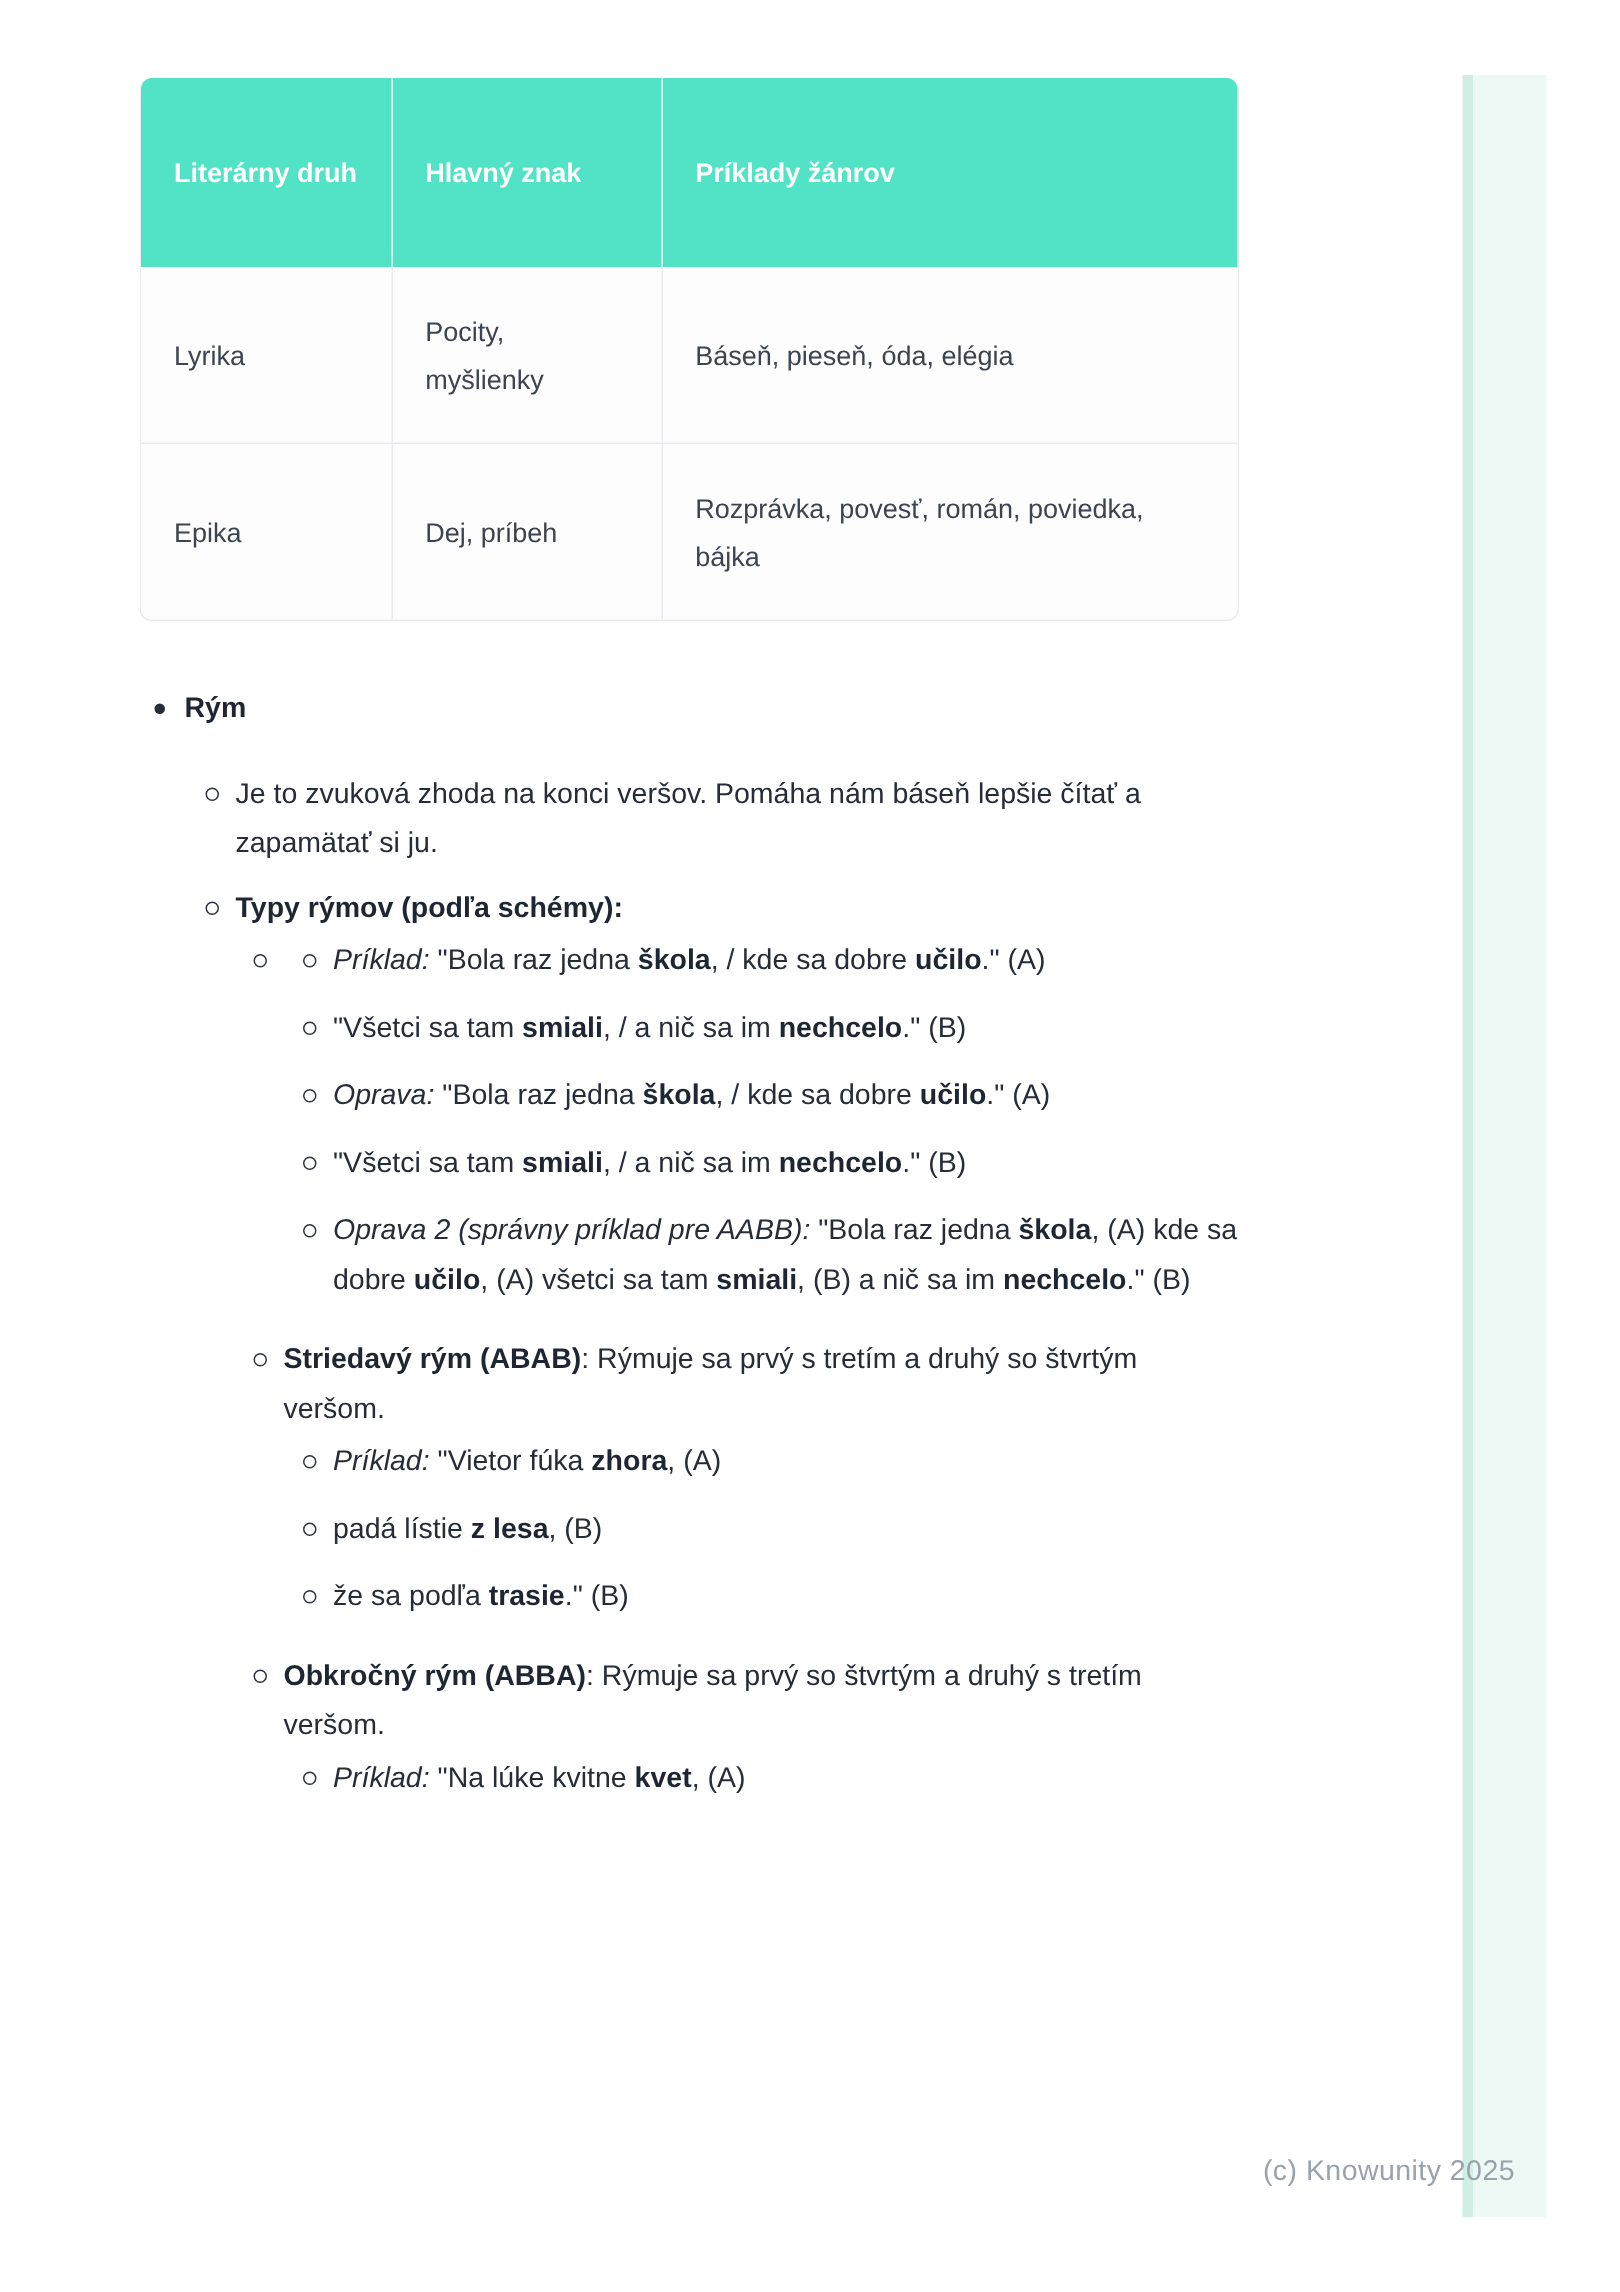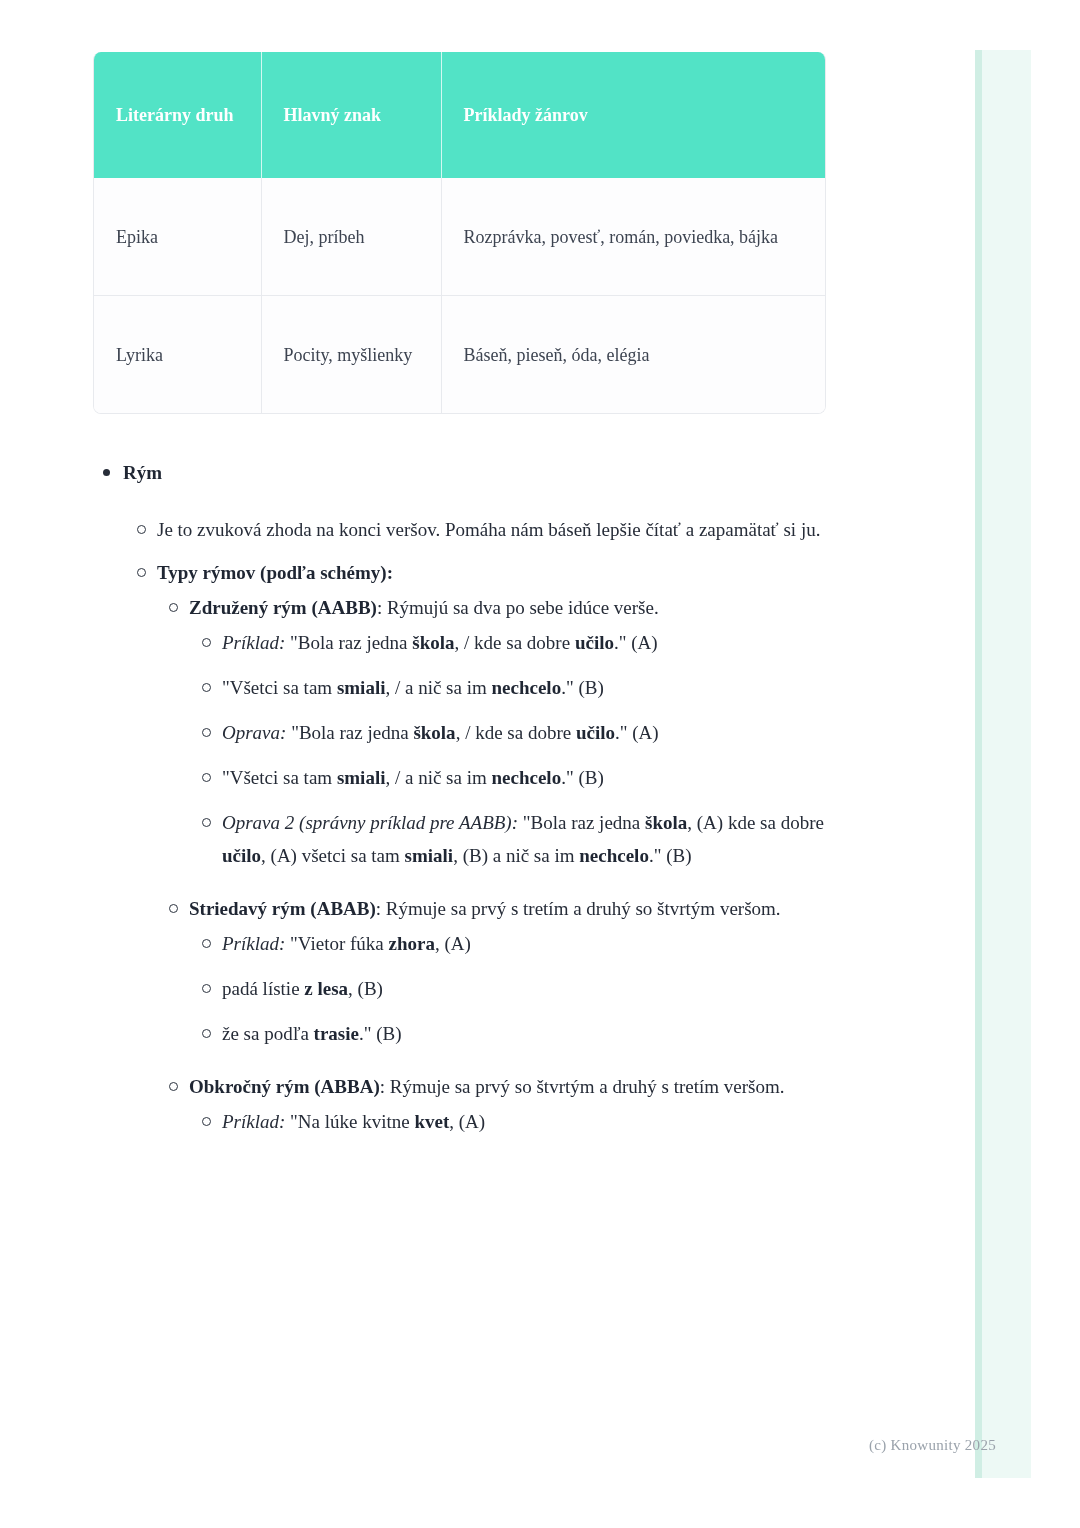--- a/index.html
+++ b/index.html
@@ -1,20 +1,20 @@
 <!DOCTYPE html>
 <html style="--accent: #52e3c6; --heading: #8debd2; --stripe_fill: #edf9f5; --stripe_edge: #d0eee4;"><head>
 <meta charset="utf-8">
 <style>
   html,body{margin:0;padding:0;background:#ffffff;}
   .page{
     position:relative;
     width:1080px;height:1528px;
     background:#ffffff;
-    font-family:Liberation Serif, serif;
+    font-family:Liberation Sans, sans-serif;
     color:#262c38;
     overflow:hidden;
   }
   
   .stripe{
     position:absolute;
     left:975px;top:50px;
     width:49px;height:1428px;
     background:var(--stripe_fill,#edf9f5);
     border-left:7px solid var(--stripe_edge,#d0eee4);
@@ -91,22 +91,22 @@
     width:7px;height:7px;border-radius:50%;
     box-sizing:border-box;
   }
   .marker.disc{background:#262c38;}
   .marker.circle{border:1.5px solid #2d3440;background:transparent;width:9px;height:9px;top:12px;}
   .item strong{font-weight:700;color:#1f2633;}
   .item em{font-style:italic;}
   
   .footer{
     position:absolute;
-    top:1437px;right:84px;
-    font-size:15px;
+    top:1437px;right:70px;
+    font-size:19px;
     letter-spacing:.3px;
     color:#9aa2ab;
     z-index:2;
   }
 </style>
 </head>
 <body>
 
 <div class="page">
 
@@ -123,39 +123,39 @@
           </colgroup>
         <thead>
           <tr>
             <th>Literárny druh</th>
             <th>Hlavný znak</th>
             <th>Príklady žánrov</th>
           </tr>
         </thead>
         <tbody>
           <tr>
+            <td>Lyrika</td>
+            <td>Pocity, myšlienky</td>
+            <td>Báseň, pieseň, óda, elégia</td>
+          </tr>
+          <tr>
             <td>Epika</td>
             <td>Dej, príbeh</td>
             <td>Rozprávka, povesť, román, poviedka, bájka</td>
-          </tr>
-          <tr>
-            <td>Lyrika</td>
-            <td>Pocity, myšlienky</td>
-            <td>Báseň, pieseň, óda, elégia</td>
           </tr>
         </tbody>
       </table>
     </div>
 
 
     <div class="list" id="rhyme-list">
         <div class="item l1"><span class="marker disc"></span><span class="txt"><strong>Rým</strong></span></div>
         <div class="item l2"><span class="marker circle"></span><span class="txt"><span>Je to zvuková zhoda na konci veršov. Pomáha nám báseň lepšie čítať a zapamätať si ju.</span></span></div>
         <div class="item l2"><span class="marker circle"></span><span class="txt"><strong>Typy rýmov (podľa schémy):</strong></span></div>
-        <div class="item l3"><span class="marker circle"></span><span class="txt"><strong>Združený rým (AABB)</strong><span>: Rýmujú sa dva po sebe idúce verše.</span></span></div>
+        <div class="item l3"><span class="marker circle"></span></div>
         <div class="item l4"><span class="marker circle"></span><span class="txt"><em>Príklad:</em><span> "Bola raz jedna </span><strong>škola</strong><span>, / kde sa dobre </span><strong>učilo</strong><span>." (A)</span></span></div>
         <div class="item l4"><span class="marker circle"></span><span class="txt"><span>"Všetci sa tam </span><strong>smiali</strong><span>, / a nič sa im </span><strong>nechcelo</strong><span>." (B)</span></span></div>
         <div class="item l4"><span class="marker circle"></span><span class="txt"><em>Oprava:</em><span> "Bola raz jedna </span><strong>škola</strong><span>, / kde sa dobre </span><strong>učilo</strong><span>." (A)</span></span></div>
         <div class="item l4"><span class="marker circle"></span><span class="txt"><span>"Všetci sa tam </span><strong>smiali</strong><span>, / a nič sa im </span><strong>nechcelo</strong><span>." (B)</span></span></div>
         <div class="item l4"><span class="marker circle"></span><span class="txt"><em>Oprava 2 (správny príklad pre AABB):</em><span> "Bola raz jedna </span><strong>škola</strong><span>, (A) kde sa dobre </span><strong>učilo</strong><span>, (A) všetci sa tam </span><strong>smiali</strong><span>, (B) a nič sa im </span><strong>nechcelo</strong><span>." (B)</span></span></div>
         <div class="item l3"><span class="marker circle"></span><span class="txt"><strong>Striedavý rým (ABAB)</strong><span>: Rýmuje sa prvý s tretím a druhý so štvrtým veršom.</span></span></div>
         <div class="item l4"><span class="marker circle"></span><span class="txt"><em>Príklad:</em><span> "Vietor fúka </span><strong>zhora</strong><span>, (A)</span></span></div>
         <div class="item l4"><span class="marker circle"></span><span class="txt"><span>padá lístie </span><strong>z lesa</strong><span>, (B)</span></span></div>
         <div class="item l4"><span class="marker circle"></span><span class="txt"><span>že sa podľa </span><strong>trasie</strong><span>." (B)</span></span></div>
         <div class="item l3"><span class="marker circle"></span><span class="txt"><strong>Obkročný rým (ABBA)</strong><span>: Rýmuje sa prvý so štvrtým a druhý s tretím veršom.</span></span></div>

